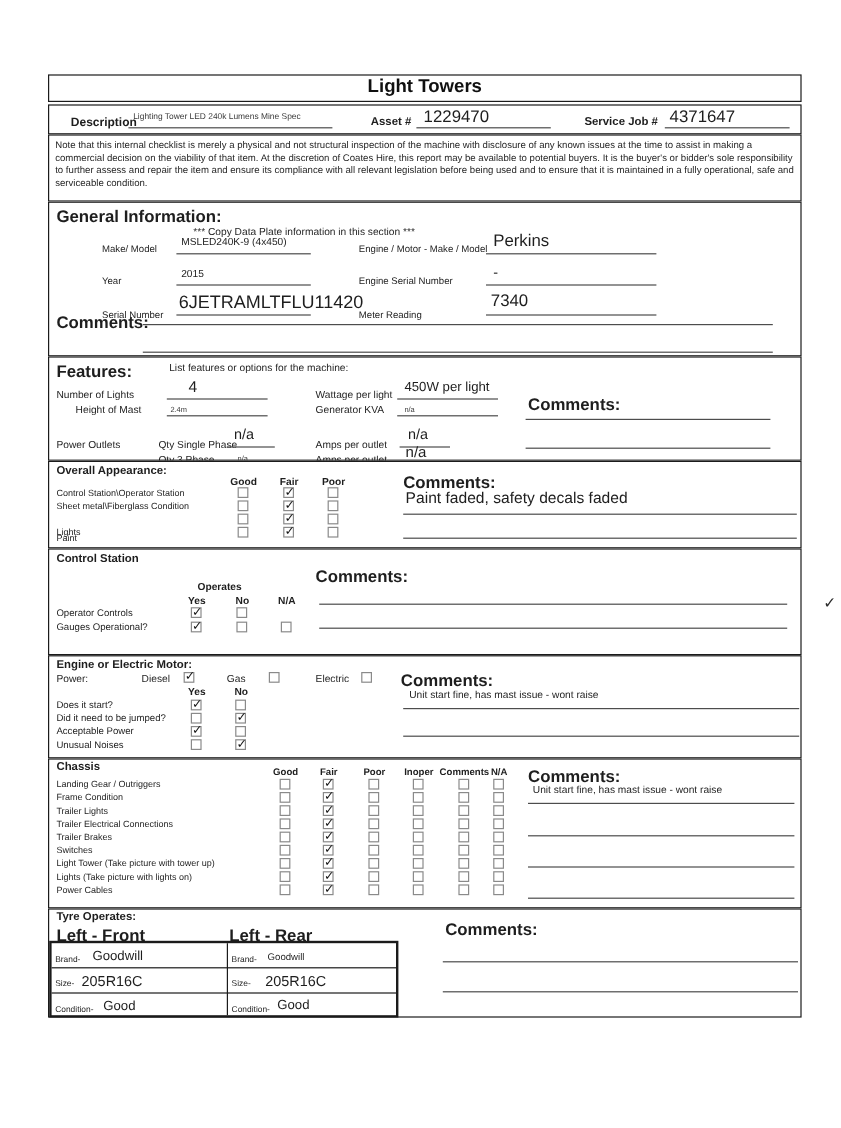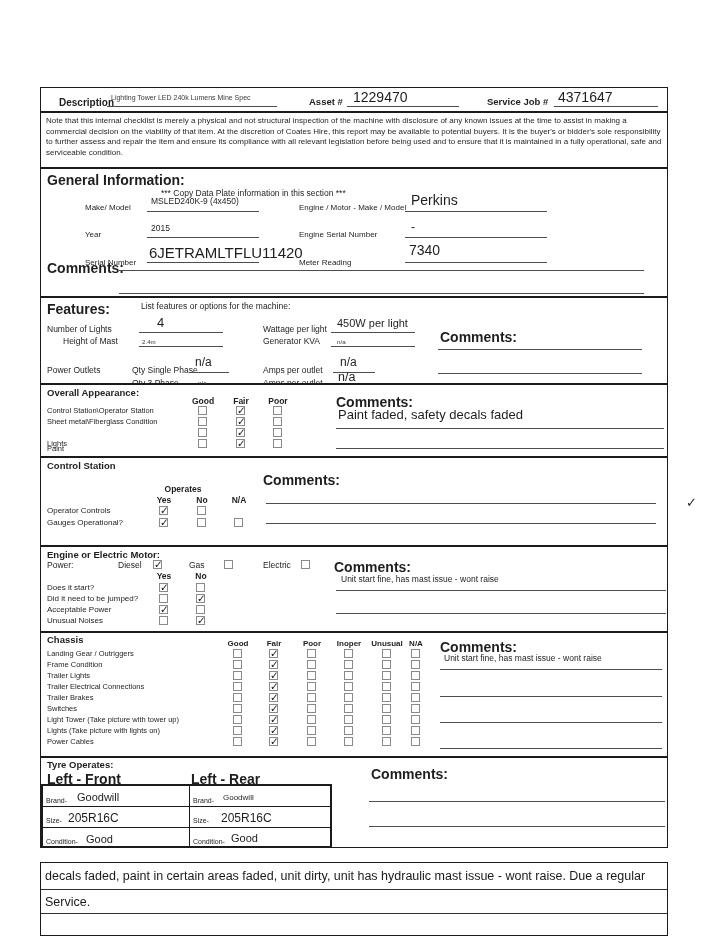--- a/index.html
+++ b/index.html
@@ -22,20 +22,23 @@
   .tdiv{position:absolute;left:146px;top:0;width:0;height:100%;border-left:1.6px solid #1b1b1b;}
   .trow{position:absolute;left:0;width:100%;height:0;border-bottom:1.2px solid #1b1b1b;}
   .irow{position:absolute;left:0;width:100%;height:0;border-bottom:1.2px solid #333;}
 </style>
 </head>
 <body>
 
 <div class="page">
   <div class="form">
 
+    <div class="sec" style="top:29px;height:23px;">
+      <div class="tc b" style="font-size:15.5px;top:1px;">Light Towers</div>
+    </div>
 
     <div class="sec" style="top:54px;height:25px;">
       <span class="al b f10" style="left:6px;top:9px;margin-left:12px;">Description</span>
       <span class="al f7" style="left:70px;top:6px;color:#3a3a3a;">Lighting Tower LED 240k Lumens Mine Spec</span>
       <i class="ul" style="left:66px;top:18px;width:170px;"></i>
       <span class="al b f95" style="left:268px;top:9px;">Asset #</span>
       <span class="al f14" style="left:312px;top:2px;">1229470</span>
       <i class="ul" style="left:306px;top:18px;width:112px;"></i>
       <span class="al b f95" style="left:446px;top:9px;">Service Job #</span>
       <span class="al f14" style="left:517px;top:2px;">4371647</span>
@@ -206,21 +209,21 @@
       <i class="ul" style="left:295px;top:43px;width:330px;"></i>
       <i class="ul" style="left:295px;top:66px;width:330px;"></i>
     </div>
 
     <div class="sec" style="top:599px;height:125px;">
       <span class="al b f95" style="left:6px;top:2px;">Chassis</span>
       <span class="al b f8 cen" style="left:197px;top:7px;">Good</span>
       <span class="al b f8 cen" style="left:233px;top:7px;">Fair</span>
       <span class="al b f8 cen" style="left:271px;top:7px;">Poor</span>
       <span class="al b f8 cen" style="left:308px;top:7px;">Inoper</span>
-      <span class="al b f8 cen" style="left:346px;top:7px;">Unusual</span>
+      <span class="al b f8 cen" style="left:346px;top:7px;">Comments</span>
       <span class="al b f8 cen" style="left:375px;top:7px;">N/A</span>
       <span class="al b f9" style="left:399px;top:7px;">Comments:</span>
 
       <span class="al f75" style="left:6px;top:17px;">Landing Gear / Outriggers</span>
       <span class="cb" style="left:192px;top:16px;"></span>
       <span class="cb" style="left:228px;top:16px;">✓</span>
       <span class="cb" style="left:266px;top:16px;"></span>
       <span class="cb" style="left:303px;top:16px;"></span>
       <span class="cb" style="left:341px;top:16px;"></span>
       <span class="cb" style="left:370px;top:16px;"></span>
@@ -320,23 +323,17 @@
         <span class="al f11" style="left:43px;top:47px;">Good</span>
         <span class="al f7" style="left:150px;top:52px;">Condition-</span>
         <span class="al f11" style="left:188px;top:46px;">Good</span>
       </div>
 
       <span class="al b f9" style="left:330px;top:9px;">Comments:</span>
       <i class="ul" style="left:328px;top:43px;width:296px;"></i>
       <i class="ul" style="left:328px;top:68px;width:296px;"></i>
     </div>
 
-    <div class="sec" style="top:829px;height:74px;">
-      <span class="al f125" style="left:4px;top:7px;color:#1a1a1a;">decals faded, paint in certain areas faded, unit dirty, unit has hydraulic mast issue - wont raise. Due a regular</span>
-      <div class="irow" style="top:26px;"></div>
-      <span class="al f125" style="left:4px;top:33px;color:#1a1a1a;">Service.</span>
-      <div class="irow" style="top:50px;"></div>
-    </div>
 
   </div>
 
   <span class="al" style="left:686px;top:496px;font-size:13px;color:#2b2b2b;">✓</span>
 </div>
 
 </body></html>

